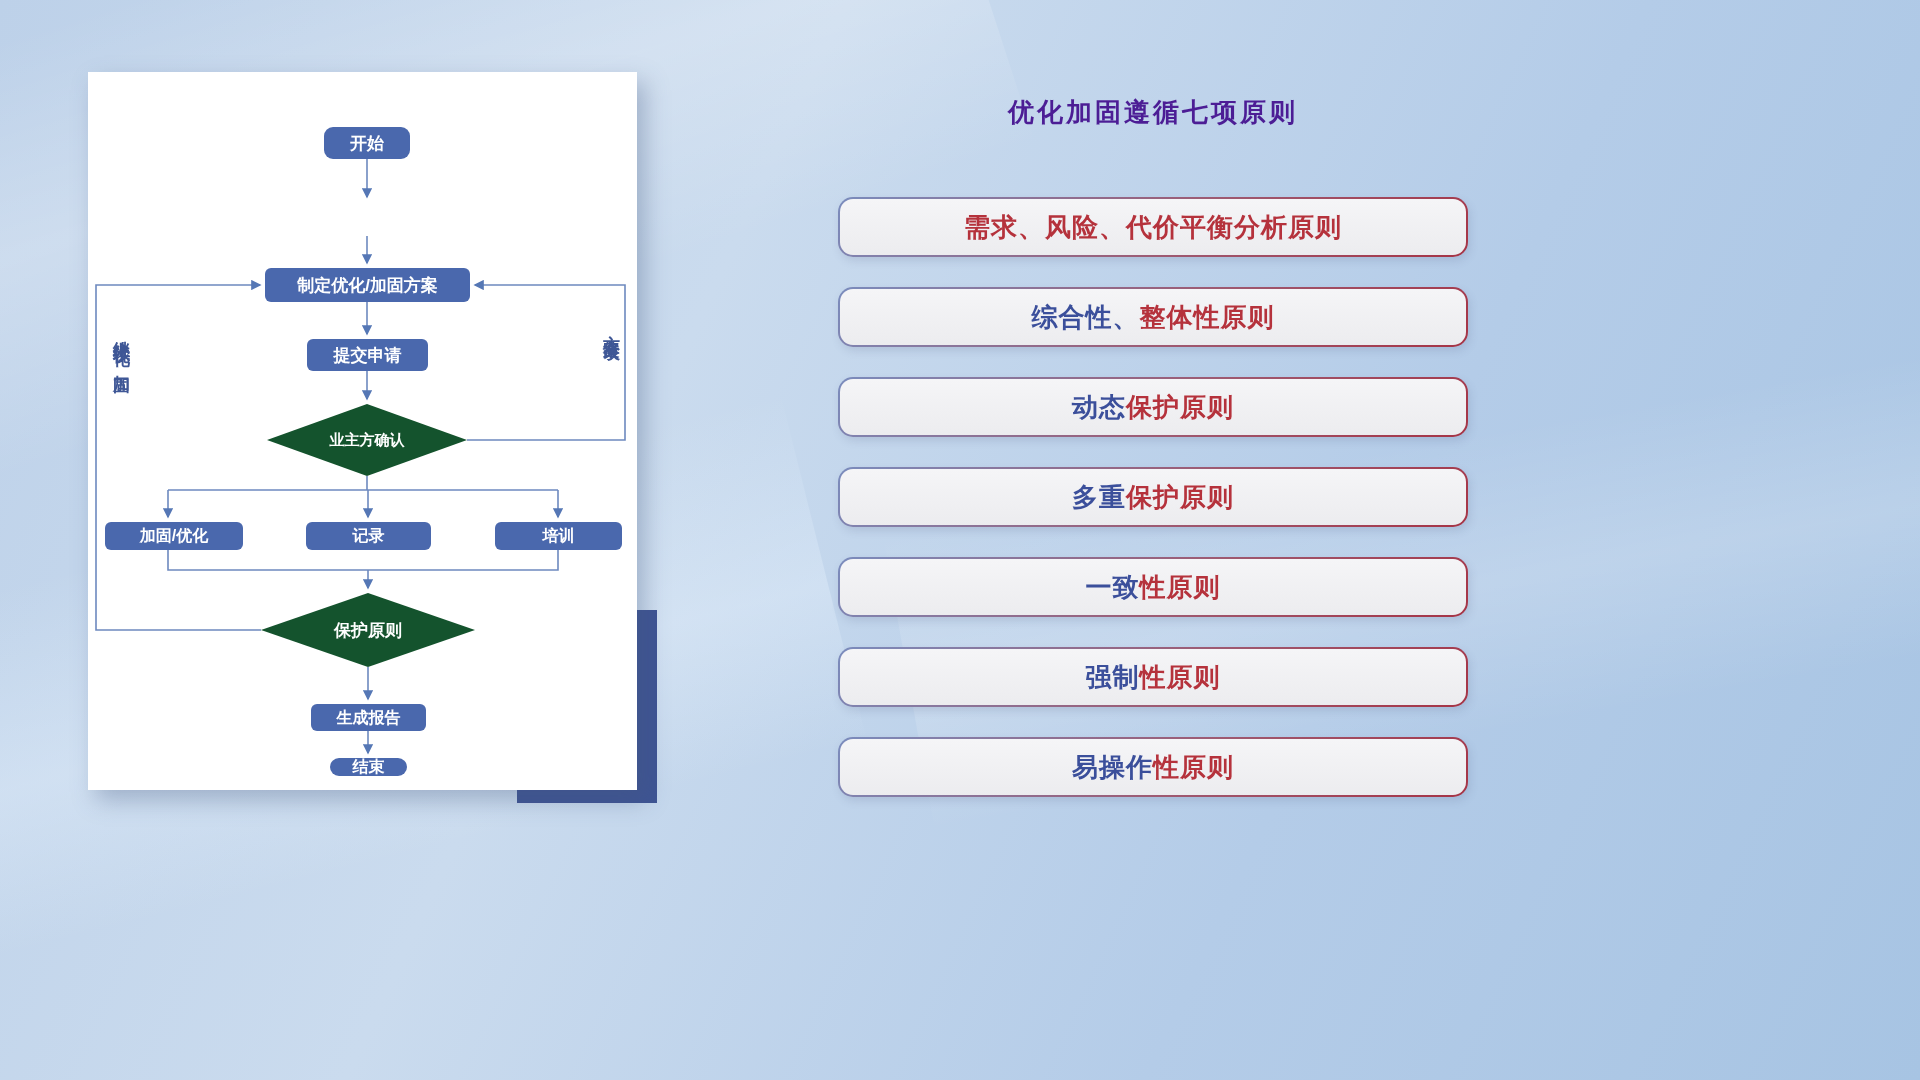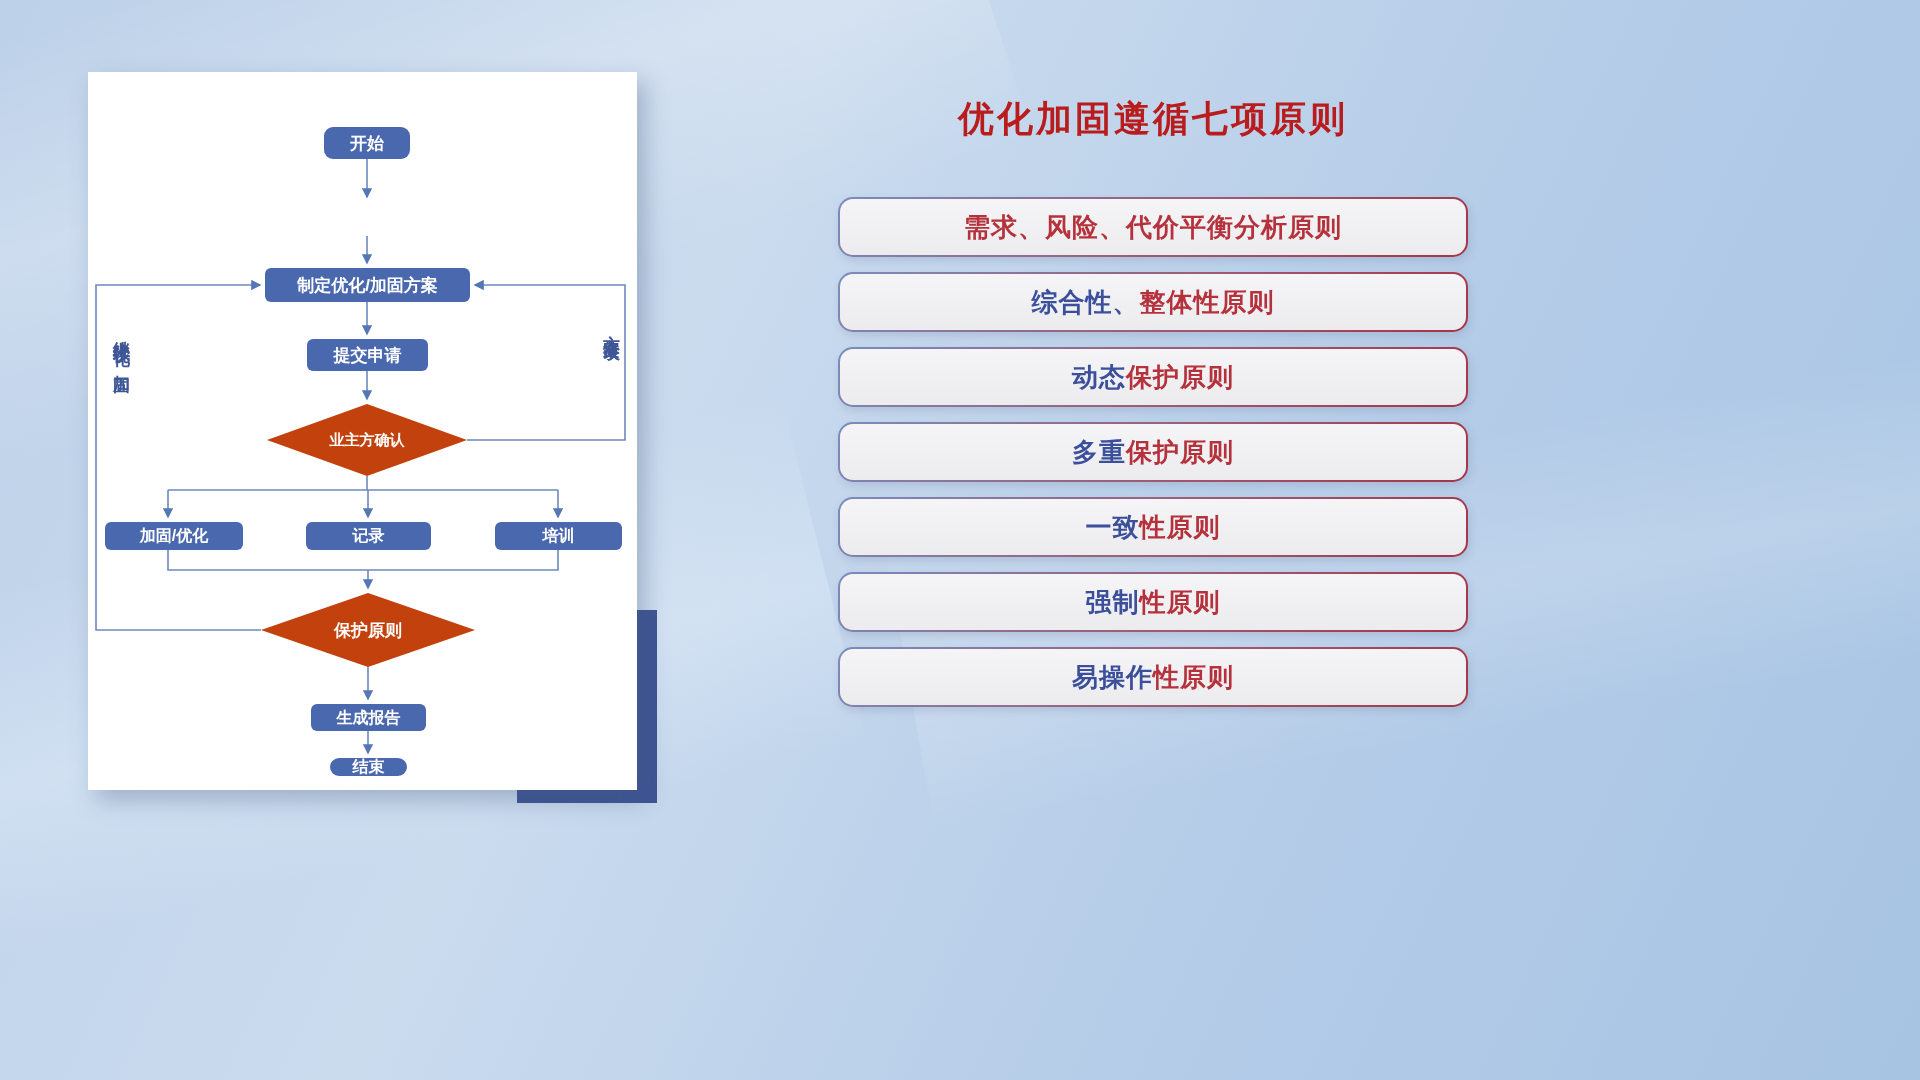--- a/index.html
+++ b/index.html
@@ -21,43 +21,43 @@
   .accent-block { position:absolute; left:517px; top:610px; width:140px; height:193px;
     background:#3e5493; z-index:0; }
   .card { position:absolute; left:88px; top:72px; width:549px; height:718px; background:#ffffff;
     box-shadow:8px 10px 22px rgba(70,90,130,.35); z-index:1; }
   .connectors { position:absolute; left:0; top:0; }
   .fnode { position:absolute; display:flex; align-items:center; justify-content:center;
     background:#4a68ad; color:#ffffff; font-weight:700; font-size:17px; line-height:1;
     border-radius:6px; white-space:nowrap; }
   .fnode.pill-r { border-radius:9px; }
   .diamond { position:absolute; display:flex; align-items:center; justify-content:center;
-    background:#c2410c; color:#fff; font-weight:700;
+    background:#14532d; color:#fff; font-weight:700;
     clip-path:polygon(50% 0,100% 50%,50% 100%,0 50%); }
   .n-start    { left:236px; top:55px;  width:86px;  height:32px; }
   .n-risk     { left:152px; top:130px; width:253px; height:34px; font-size:16px; }
   .n-plan     { left:177px; top:196px; width:205px; height:34px; }
   .n-submit   { left:219px; top:267px; width:121px; height:32px; }
   .d-owner    { left:179px; top:332px; width:200px; height:72px; font-size:15px; }
   .n-reinforce{ left:17px;  top:450px; width:138px; height:28px; font-size:16px; }
   .n-record   { left:218px; top:450px; width:125px; height:28px; font-size:16px; }
   .n-training { left:407px; top:450px; width:127px; height:28px; font-size:16px; }
   .d-check    { left:173px; top:521px; width:214px; height:74px; font-size:17px; }
   .n-report   { left:223px; top:632px; width:115px; height:27px; font-size:16px; }
   .n-end      { left:242px; top:686px; width:77px;  height:18px; font-size:16px; }
   .vlabel { position:absolute; writing-mode:vertical-rl; text-orientation:upright;
     color:#3f5796; font-weight:700; font-size:17px; letter-spacing:3px; white-space:nowrap; }
   .vl-left  { left:22px;  top:255px; }
   .vl-right { left:512px; top:250px; }
 
   
   .panel-title { position:absolute; left:838px; top:95px; width:630px; text-align:center;
-    font-size:36px; font-weight:700; color:#b91c1c; letter-spacing:3px; }
+    font-size:26px; font-weight:700; color:#4c1d95; letter-spacing:3px; }
   .pill-list { position:absolute; left:838px; top:197px; width:630px;
-    display:flex; flex-direction:column; gap:15px; }
+    display:flex; flex-direction:column; gap:30px; }
   .pill { height:60px; border-radius:15px; border:2px solid transparent;
     background:linear-gradient(180deg,#f5f5f7,#ececef) padding-box,
                linear-gradient(135deg,#7a8cbd 0%,#9e5a72 55%,#a63446 100%) border-box;
     display:flex; align-items:center; justify-content:center;
     font-size:26px; font-weight:700; letter-spacing:1px;
     box-shadow:2px 4px 8px rgba(90,100,140,.18); }
   .pill .t-blue { color:#3b4f9b; }
   .pill .t-red  { color:#b5323c; }
 </style>
 </head>

